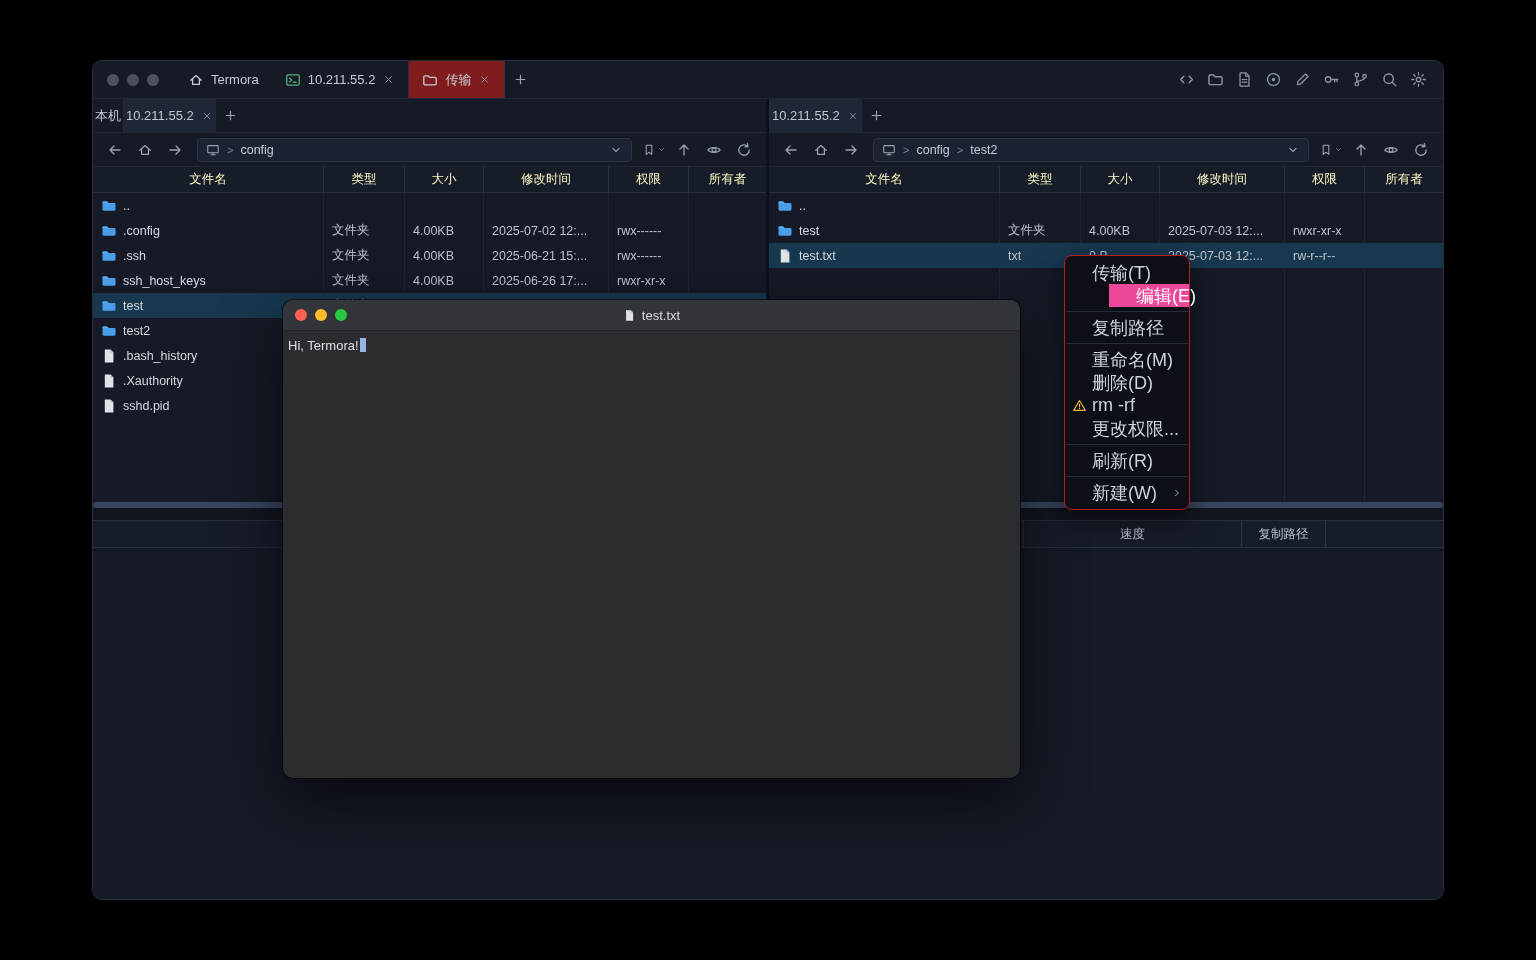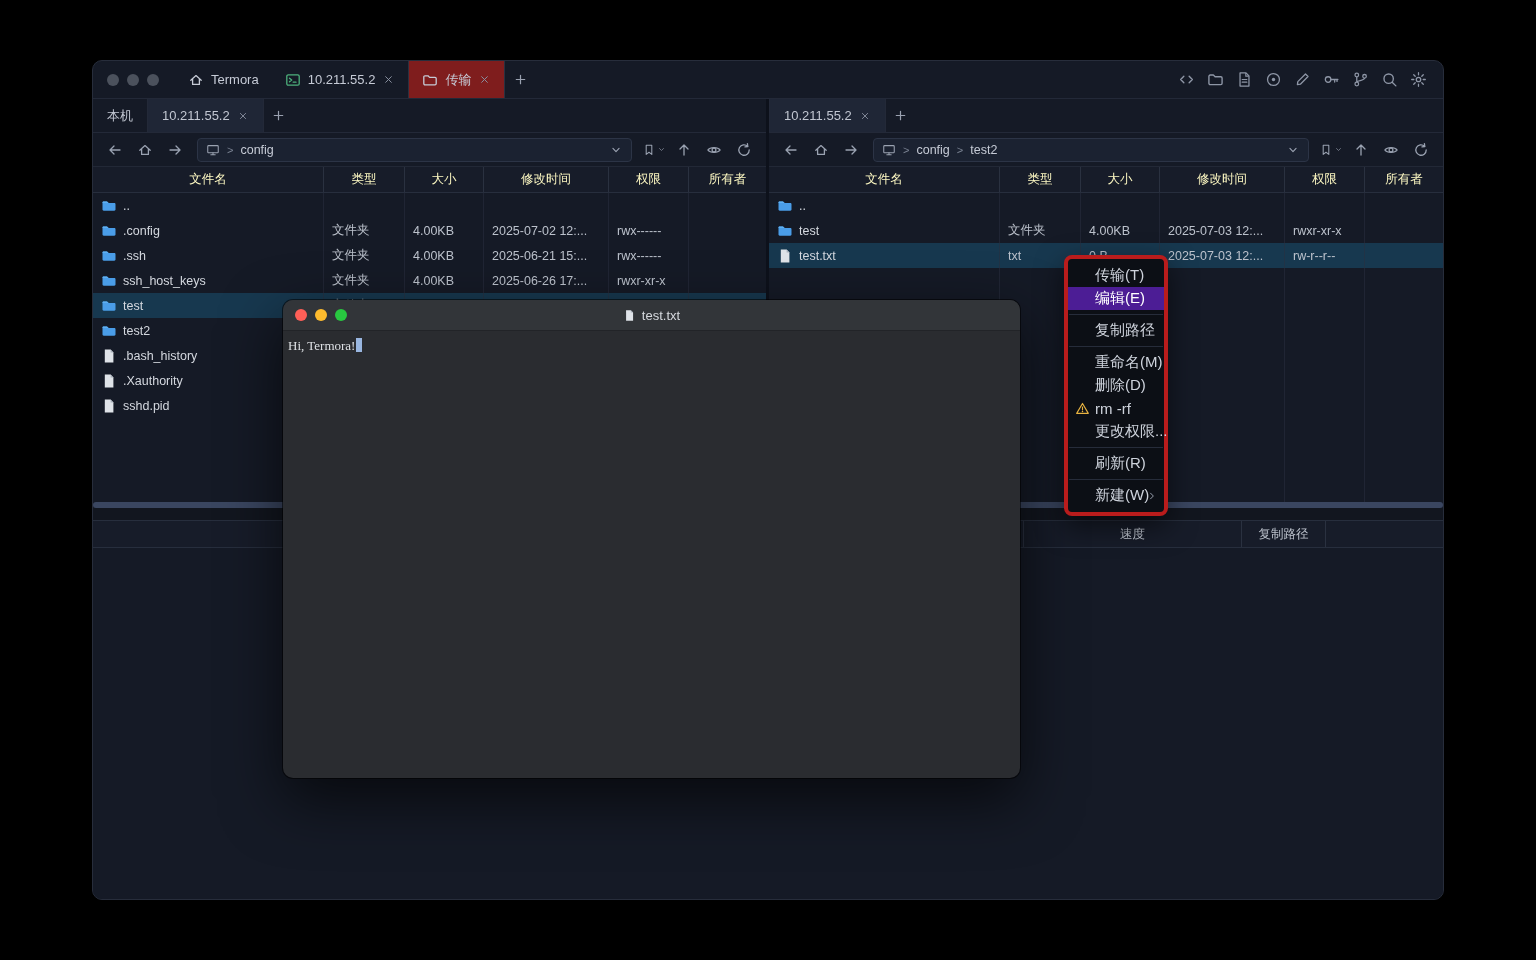--- a/index.html
+++ b/index.html
@@ -31,21 +31,21 @@
   .titlebar-right { margin-left:auto; display:flex; align-items:center; gap:12px; padding-right:16px; color:#8e96a6; }
   .titlebar-right .ic { width:17px; height:17px; }
 
   
   .panes { flex:0 0 409px; display:flex; min-height:0; }
   .pane { width:674px; display:flex; flex-direction:column; min-width:0; }
   .pane.right { width:675px; }
   .pane-divider { width:3px; background:#0d111b; flex:0 0 3px; }
 
   .pane-tabs { flex:0 0 33px; display:flex; align-items:stretch; border-bottom:1px solid #232938; }
-  .ptab { display:flex; align-items:center; gap:7px; padding:0 14px; font-size:13px; color:#c2c7d2; }
+  .ptab { display:flex; align-items:center; gap:7px; padding:0 2px; font-size:13px; color:#c2c7d2; }
   .ptab.active { background:#1f2636; border-right:1px solid #232938; border-left:1px solid #232938; }
   .ptab .close-x { width:12px; height:12px; }
 
   .toolbar { flex:0 0 33px; display:flex; align-items:center; padding:0 9px; gap:4px; }
   .tool-btn { width:26px; height:24px; display:flex; align-items:center; justify-content:center; color:#9aa2b1; border-radius:4px; }
   .tool-btn .ic { width:16px; height:16px; }
   .pathbox {
     flex:1; height:22px; background:#1b2231; border:1px solid #2c3446; border-radius:4px;
     display:flex; align-items:center; gap:7px; padding:0 8px; margin:0 5px;
     font-size:12.5px; color:#c6cbd6; min-width:0;
@@ -80,44 +80,44 @@
     flex:0 0 26px; display:grid; grid-template-columns:320px 1fr 218px 84px 78px 39px;
     background:#171c29; border-top:1px solid #272e3d; border-bottom:1px solid #272e3d;
     color:#bfc5cf; font-size:12.5px;
   }
   .transfer-head > div { display:flex; align-items:center; justify-content:center; border-right:1px solid #2a3140; }
   .transfer-head > div:last-child { border-right:none; }
   .transfer-body { flex:1; background:#151a26; }
 
   
   .ctx-menu {
-    position:absolute; left:1064px; top:255px; width:104px; box-sizing:border-box;
-    background:#0c0f15; border:4px solid #b91c1c; border-radius:8px; padding:5px 0;
-    box-shadow:0 10px 28px rgba(0,0,0,.55); font-size:15px; color:#ced3dc; z-index:40;
+    position:absolute; left:1064px; top:255px; width:126px; box-sizing:border-box;
+    background:#0c0f15; border:1px solid #b91c1c; border-radius:8px; padding:5px 0;
+    box-shadow:0 10px 28px rgba(0,0,0,.55); font-size:18px; color:#ced3dc; z-index:40;
   }
   .ctx-item { position:relative; height:23px; display:flex; align-items:center; padding:0 10px 0 27px; white-space:nowrap; }
-  .ctx-item.highlight { background:#4c1d95; color:#ffffff; }
+  .ctx-item.highlight { background:#ec4899; color:#ffffff;margin-left:44px; }
   .ctx-item .mi-ic { position:absolute; left:7px; top:4px; width:15px; height:15px; }
   .ctx-item .sub { position:absolute; right:6px; top:5.5px; width:12px; height:12px; color:#9aa1b0; }
   .ctx-sep { height:1px; background:#262c3a; margin:4px 1px; }
 
   
   .editor {
     position:absolute; left:283px; top:300px; width:737px; height:478px;
     background:#2a2c30; border-radius:10px; overflow:hidden; z-index:30;
     box-shadow:0 22px 60px rgba(0,0,0,.65), 0 0 0 1px rgba(0,0,0,.55);
     display:flex; flex-direction:column;
   }
   .ed-title { flex:0 0 30px; background:#323539; border-bottom:1px solid #222428; display:flex; align-items:center; position:relative; }
   .ed-traffic { display:flex; gap:8px; padding-left:12px; z-index:2; }
   .ed-dot { width:12px; height:12px; border-radius:50%; }
   .ed-dot.red { background:#ff5f57; } .ed-dot.yellow { background:#febc2e; } .ed-dot.green { background:#28c840; }
   .ed-title-center { position:absolute; left:0; right:0; display:flex; justify-content:center; align-items:center; gap:6px; font-size:13px; color:#d6d9de; }
   .ed-title-center .ic { width:13px; height:13px; }
-  .ed-content { flex:1; padding:7px 5px; font-family:Liberation Serif, serif; font-size:13px; color:#dde0e4; }
+  .ed-content { flex:1; padding:7px 5px; font-family:Liberation Sans, sans-serif; font-size:13px; color:#dde0e4; }
   .text-caret { display:inline-block; width:6px; height:14px; background:#99b6e0; margin-left:1px; vertical-align:-2px; }
 </style>
 </head>
 <body>
 
 <div class="window">
 
   <header class="titlebar">
     <div class="traffic">
       <span class="dot"></span>

